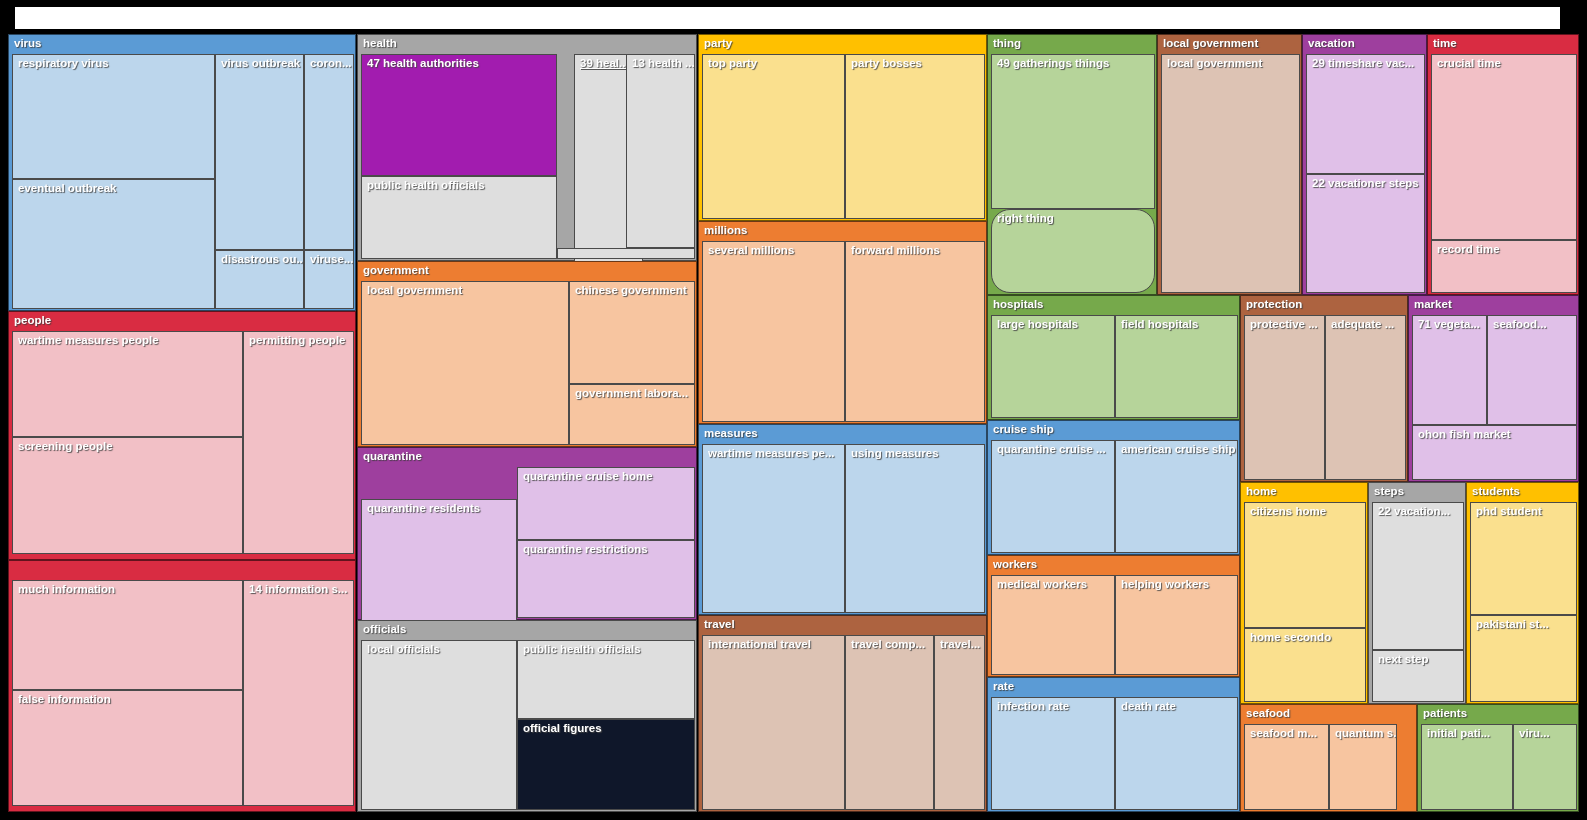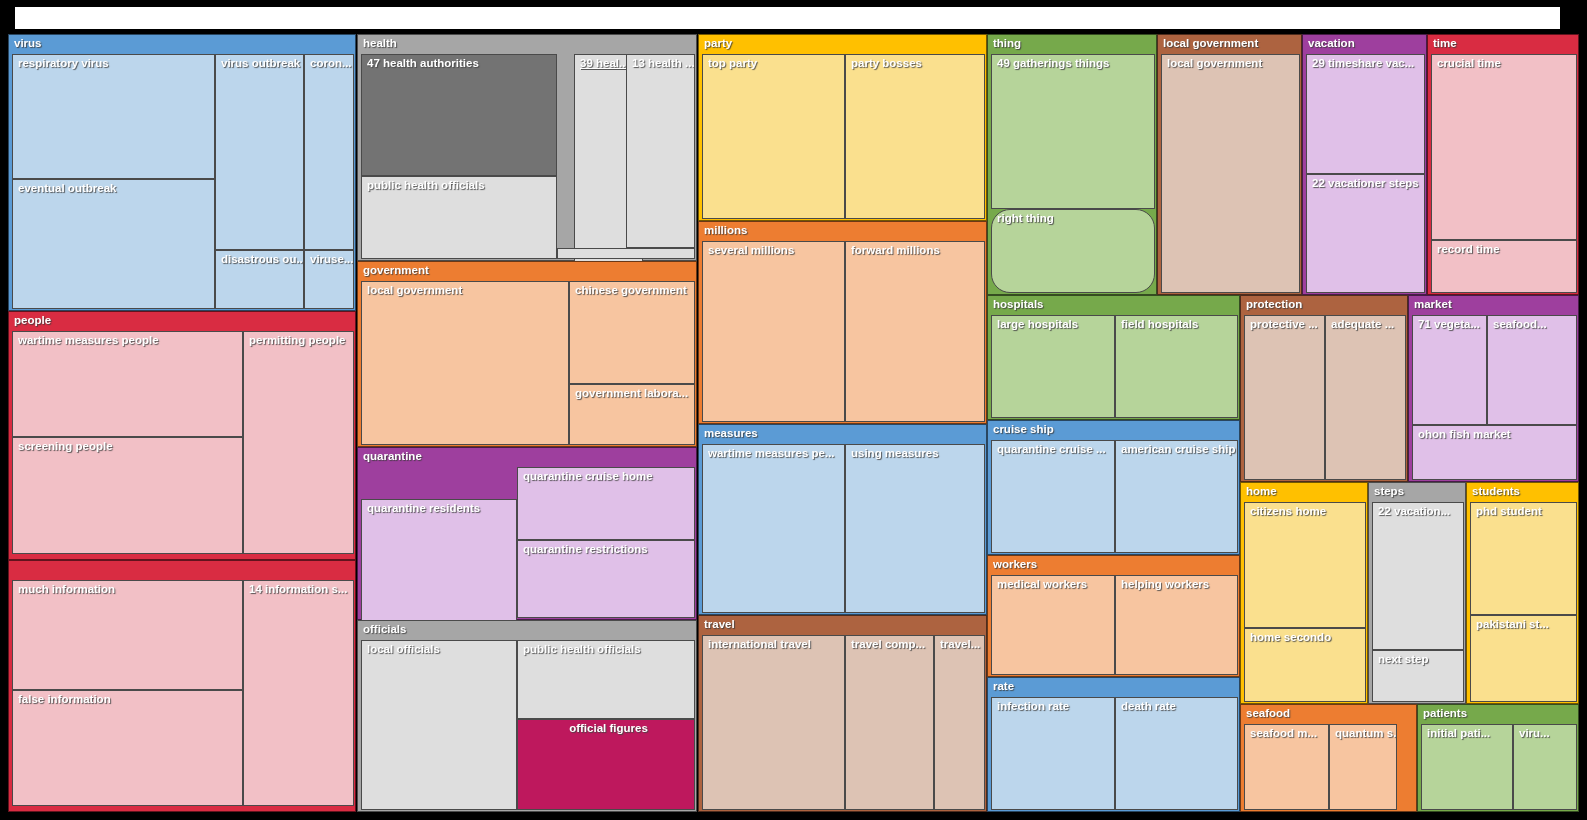--- a/index.html
+++ b/index.html
@@ -48,21 +48,21 @@
     </div>
 
     <div class="grp" style="left:4px;top:530px;width:348px;height:252px;background:#d92c42;">
       <div class="leaf" style="left:3px;top:19px;width:231px;height:110px;background:#f2c0c6;">much information</div>
       <div class="leaf" style="left:3px;top:129px;width:231px;height:116px;background:#f2c0c6;">false information</div>
       <div class="leaf" style="left:234px;top:19px;width:111px;height:226px;background:#f2c0c6;">14 information s...</div>
     </div>
 
     <div class="grp" style="left:353px;top:4px;width:340px;height:227px;background:#a6a6a6;">
       <div class="hdr">health</div>
-      <div class="leaf" style="left:3px;top:19px;width:196px;height:122px;background:#737373;">47 health authorities</div>
+      <div class="leaf" style="left:3px;top:19px;width:196px;height:122px;background:#a21caf;">47 health authorities</div>
       <div class="leaf" style="left:3px;top:141px;width:196px;height:83px;background:#dedede;">public health officials</div>
       <div class="leaf" style="left:216px;top:19px;width:69px;height:232px;background:#dedede;text-decoration:underline;">39 heal...</div>
       <div class="leaf" style="left:268px;top:19px;width:69px;height:194px;background:#dedede;">13 health ...</div>
       <div class="leaf" style="left:199px;top:213px;width:138px;height:11px;background:#dedede;"></div>
     </div>
 
     <div class="grp" style="left:353px;top:231px;width:340px;height:186px;background:#ed7d31;">
       <div class="hdr">government</div>
       <div class="leaf" style="left:3px;top:19px;width:208px;height:164px;background:#f7c5a0;">local government</div>
       <div class="leaf" style="left:211px;top:19px;width:126px;height:103px;background:#f7c5a0;">chinese government</div>
@@ -73,21 +73,21 @@
       <div class="hdr">quarantine</div>
       <div class="leaf" style="left:3px;top:19px;width:156px;height:151px;background:#e0c0e8;margin-top:32px;">quarantine residents</div>
       <div class="leaf" style="left:159px;top:19px;width:178px;height:73px;background:#e0c0e8;">quarantine cruise home</div>
       <div class="leaf" style="left:159px;top:92px;width:178px;height:78px;background:#e0c0e8;">quarantine restrictions</div>
     </div>
 
     <div class="grp" style="left:353px;top:590px;width:340px;height:192px;background:#a6a6a6;">
       <div class="hdr">officials</div>
       <div class="leaf" style="left:3px;top:19px;width:156px;height:170px;background:#dedede;">local officials</div>
       <div class="leaf" style="left:159px;top:19px;width:178px;height:79px;background:#dedede;">public health officials</div>
-      <div class="leaf" style="left:159px;top:98px;width:178px;height:91px;background:#be185d;text-align:center;">official figures</div>
+      <div class="leaf" style="left:159px;top:98px;width:178px;height:91px;background:#0f172a;">official figures</div>
     </div>
 
     <div class="grp" style="left:694px;top:4px;width:289px;height:187px;background:#ffc000;">
       <div class="hdr">party</div>
       <div class="leaf" style="left:3px;top:19px;width:143px;height:165px;background:#fae08e;">top party</div>
       <div class="leaf" style="left:146px;top:19px;width:140px;height:165px;background:#fae08e;">party bosses</div>
     </div>
 
     <div class="grp" style="left:694px;top:191px;width:289px;height:203px;background:#ed7d31;">
       <div class="hdr">millions</div>

